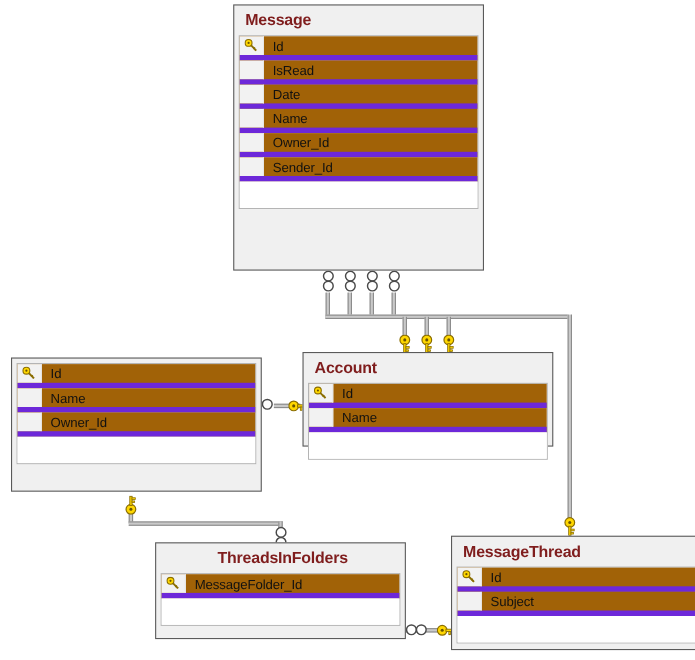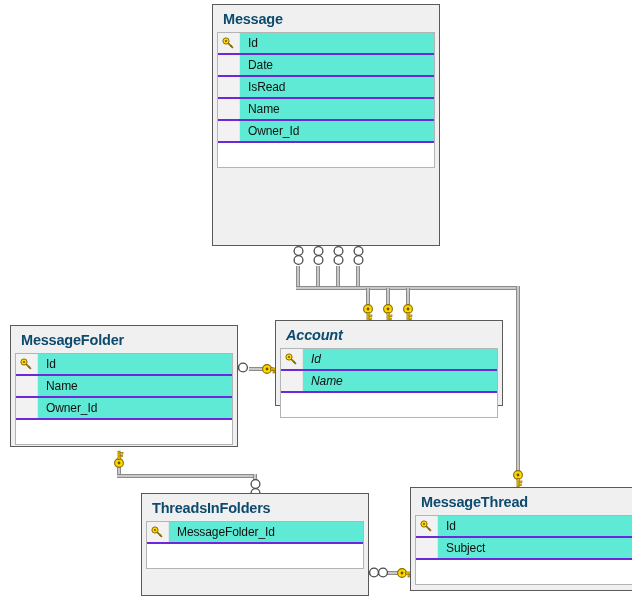--- a/index.html
+++ b/index.html
@@ -20,38 +20,38 @@
   .entity {
     position: absolute;
     box-sizing: border-box;
     background: #f0f0f0;
     border: 1px solid #5a5a5a;
     padding: 4px;
   }
   .entity-title {
     font-size: 14.5px;
     font-weight: bold;
-    color: #0c4a6e;
+    color: #7f1d1d;
     padding: 3px 2px 5px 6px;
     line-height: 1.05;
     letter-spacing: -0.2px;
     white-space: nowrap;
   }
   .entity-grid {
     background: #ffffff;
     border: 1px solid #b4b4b4;
     box-sizing: border-box;
   }
   .attr-row {
     display: flex;
     align-items: center;
     height: 22px;
     box-sizing: border-box;
-    border-bottom: 2px solid #6d28d9;
-    background: #5eead4;
+    border-bottom: 5px solid #6d28d9;
+    background: #a16207;
   }
   .attr-row:last-child { border-bottom: none; }
   .attr-gutter {
     width: 22px;
     min-width: 22px;
     height: 100%;
     box-sizing: border-box;
     background: #f2f2f2;
     border-right: 1px solid #e6e6e6;
     display: flex;
@@ -251,39 +251,43 @@
               <circle cx="4" cy="4" r="1" fill="#6b5400"></circle>
               <path d="M6.1 6.1 L10.5 10.5" stroke="#8a6d00" stroke-width="1.7" fill="none"></path>
               <path d="M8.4 9.6 L9.8 8.2" stroke="#8a6d00" stroke-width="1.3"></path>
               <path d="M9.9 11.1 L11.1 9.9" stroke="#8a6d00" stroke-width="1.3"></path>
             </svg>
         </span>
         <span class="attr-label">Id</span>
       </div>
       <div class="attr-row">
         <span class="attr-gutter"></span>
+        <span class="attr-label">IsRead</span>
+      </div>
+      <div class="attr-row">
+        <span class="attr-gutter"></span>
         <span class="attr-label">Date</span>
       </div>
       <div class="attr-row">
         <span class="attr-gutter"></span>
-        <span class="attr-label">IsRead</span>
-      </div>
-      <div class="attr-row">
-        <span class="attr-gutter"></span>
         <span class="attr-label">Name</span>
       </div>
       <div class="attr-row">
         <span class="attr-gutter"></span>
         <span class="attr-label">Owner_Id</span>
       </div>
-      <div class="entity-filler"></div>
-    </div>
-  </div>
-
-  <div class="entity" style="left:275px; top:320px; width:228px; height:86px;font-style:italic;">
+      <div class="attr-row">
+        <span class="attr-gutter"></span>
+        <span class="attr-label">Sender_Id</span>
+      </div>
+      <div class="entity-filler"></div>
+    </div>
+  </div>
+
+  <div class="entity" style="left:275px; top:320px; width:228px; height:86px;">
     <div class="entity-title">Account</div>
     <div class="entity-grid">
       <div class="attr-row">
         <span class="attr-gutter">
           <svg class="key-glyph" width="13" height="13" viewBox="0 0 13 13">
               <circle cx="4" cy="4" r="3.1" fill="#ffd700" stroke="#8a6d00" stroke-width="1"></circle>
               <circle cx="4" cy="4" r="1" fill="#6b5400"></circle>
               <path d="M6.1 6.1 L10.5 10.5" stroke="#8a6d00" stroke-width="1.7" fill="none"></path>
               <path d="M8.4 9.6 L9.8 8.2" stroke="#8a6d00" stroke-width="1.3"></path>
               <path d="M9.9 11.1 L11.1 9.9" stroke="#8a6d00" stroke-width="1.3"></path>
@@ -293,21 +297,20 @@
       </div>
       <div class="attr-row">
         <span class="attr-gutter"></span>
         <span class="attr-label">Name</span>
       </div>
       <div class="entity-filler"></div>
     </div>
   </div>
 
   <div class="entity" style="left:10px; top:325px; width:228px; height:122px;">
-    <div class="entity-title">MessageFolder</div>
     <div class="entity-grid">
       <div class="attr-row">
         <span class="attr-gutter">
           <svg class="key-glyph" width="13" height="13" viewBox="0 0 13 13">
               <circle cx="4" cy="4" r="3.1" fill="#ffd700" stroke="#8a6d00" stroke-width="1"></circle>
               <circle cx="4" cy="4" r="1" fill="#6b5400"></circle>
               <path d="M6.1 6.1 L10.5 10.5" stroke="#8a6d00" stroke-width="1.7" fill="none"></path>
               <path d="M8.4 9.6 L9.8 8.2" stroke="#8a6d00" stroke-width="1.3"></path>
               <path d="M9.9 11.1 L11.1 9.9" stroke="#8a6d00" stroke-width="1.3"></path>
             </svg>
@@ -319,21 +322,21 @@
         <span class="attr-label">Name</span>
       </div>
       <div class="attr-row">
         <span class="attr-gutter"></span>
         <span class="attr-label">Owner_Id</span>
       </div>
       <div class="entity-filler"></div>
     </div>
   </div>
 
-  <div class="entity" style="left:141px; top:493px; width:228px; height:103px;">
+  <div class="entity" style="left:141px; top:493px; width:228px; height:88px;text-align:center;">
     <div class="entity-title">ThreadsInFolders</div>
     <div class="entity-grid">
       <div class="attr-row">
         <span class="attr-gutter">
           <svg class="key-glyph" width="13" height="13" viewBox="0 0 13 13">
               <circle cx="4" cy="4" r="3.1" fill="#ffd700" stroke="#8a6d00" stroke-width="1"></circle>
               <circle cx="4" cy="4" r="1" fill="#6b5400"></circle>
               <path d="M6.1 6.1 L10.5 10.5" stroke="#8a6d00" stroke-width="1.7" fill="none"></path>
               <path d="M8.4 9.6 L9.8 8.2" stroke="#8a6d00" stroke-width="1.3"></path>
               <path d="M9.9 11.1 L11.1 9.9" stroke="#8a6d00" stroke-width="1.3"></path>

